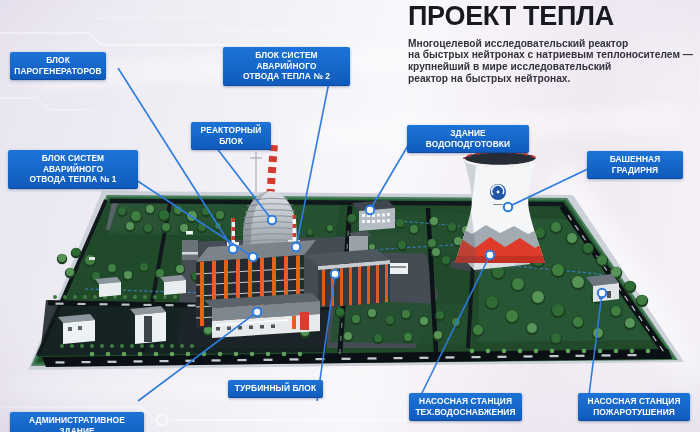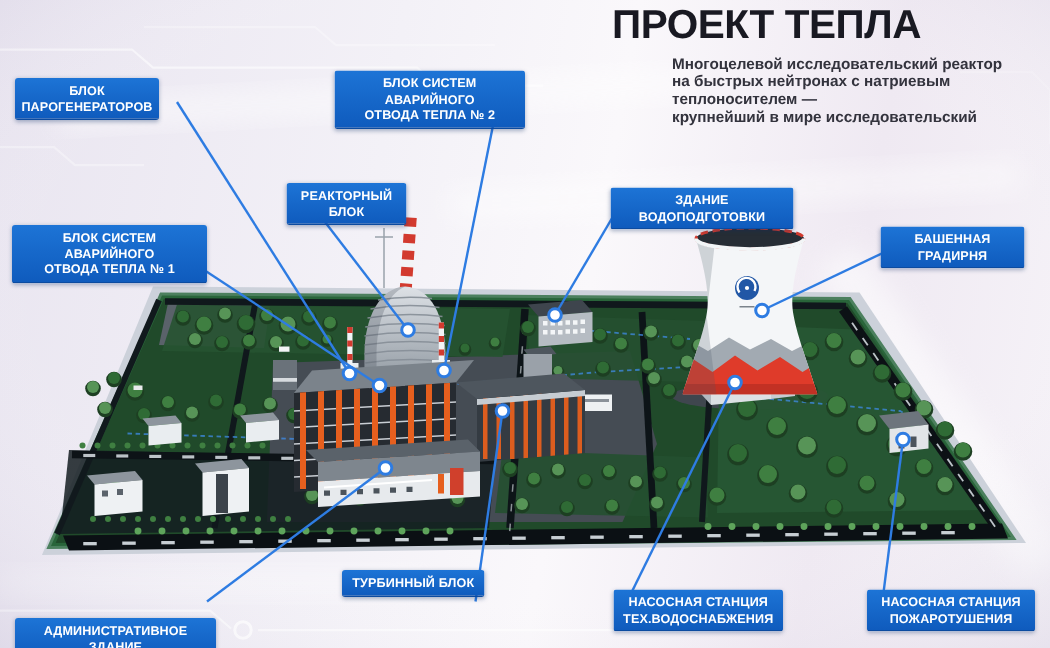--- a/index.html
+++ b/index.html
@@ -15,21 +15,21 @@
     border-bottom:1px solid #0c4ba0;border-radius:2px;
     color:#fff;font-weight:700;font-size:8.4px;line-height:1.25;
     text-align:center;padding:3px 4px;white-space:pre-line;
     box-shadow:0 1px 3px rgba(15,45,100,.35);letter-spacing:.1px;
   }
   .titleblock{position:absolute;left:408px;top:2px;width:286px;z-index:30;}
   .titleblock h1{
     margin:0;font-size:27px;line-height:1.1;font-weight:700;
     color:#191922;letter-spacing:-.3px;
   }
-  .titleblock .desc{margin-top:6px;margin-left:40px;}
+  .titleblock .desc{margin-top:6px;}
   .titleblock .desc div{
     font-size:10.2px;line-height:11.8px;color:#33333d;font-weight:700;
   }
 </style>
 </head>
 <body>
 
 <div class="stage">
 
   <svg width="700" height="432" viewBox="0 0 700 432">
@@ -645,15 +645,16 @@
 ТЕХ.ВОДОСНАБЖЕНИЯ</div>
   <div class="callout" style="left:578px;top:393px;width:112px">НАСОСНАЯ СТАНЦИЯ
 ПОЖАРОТУШЕНИЯ</div>
 
   <div class="titleblock">
     <h1>ПРОЕКТ ТЕПЛА</h1>
     <div class="desc">
       <div>Многоцелевой исследовательский реактор</div>
       <div>на быстрых нейтронах с натриевым теплоносителем —</div>
       <div>крупнейший в мире исследовательский</div>
+      <div>реактор на быстрых нейтронах.</div>
     </div>
   </div>
 </div>
 
 </body></html>

